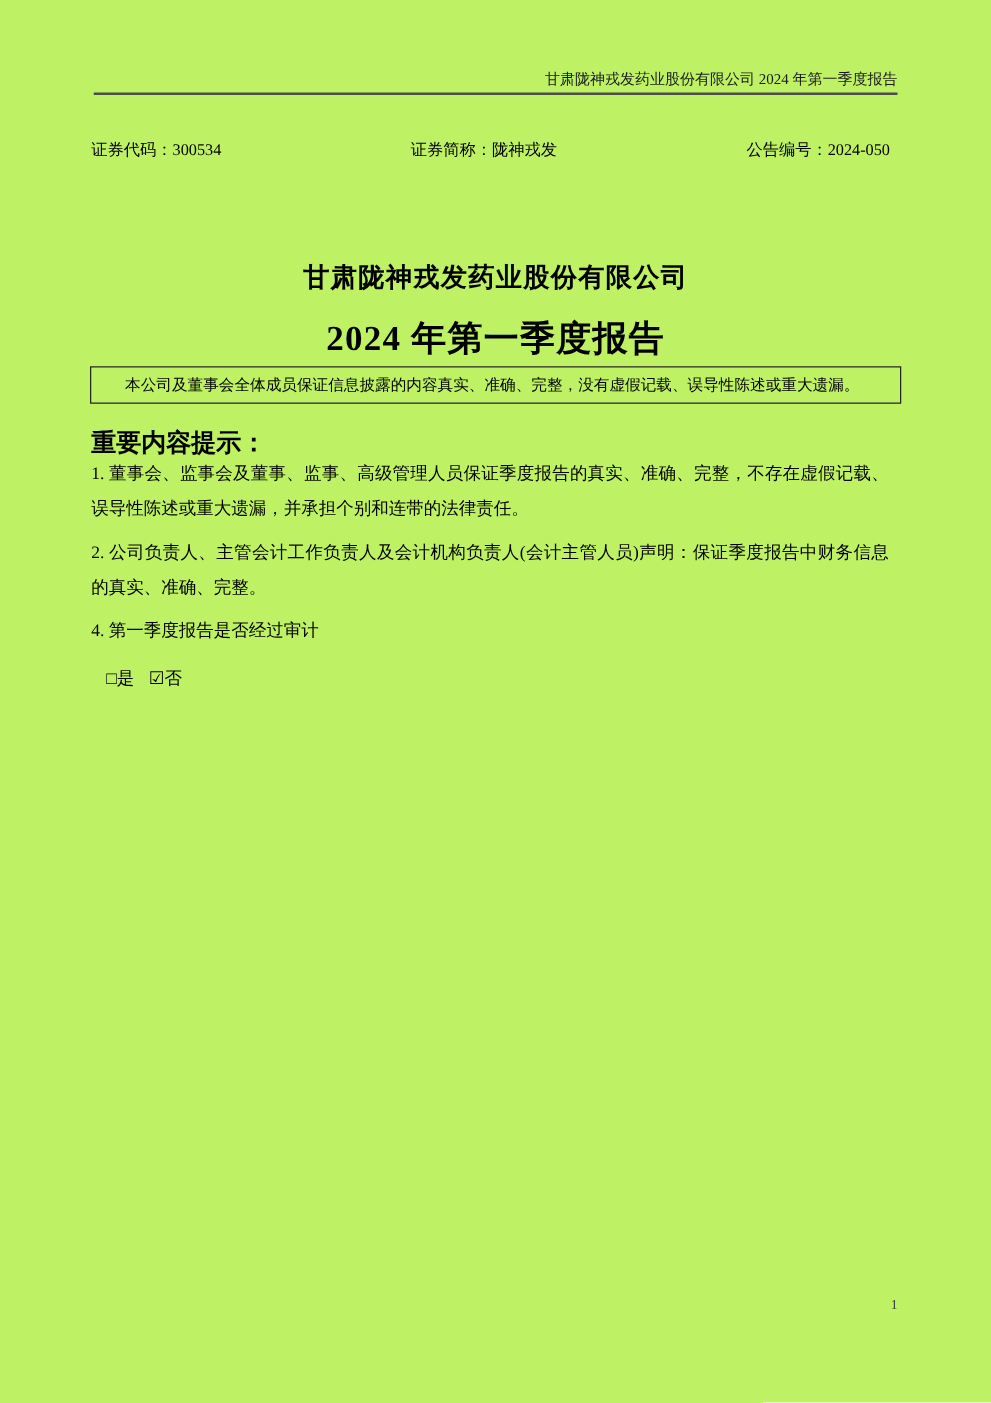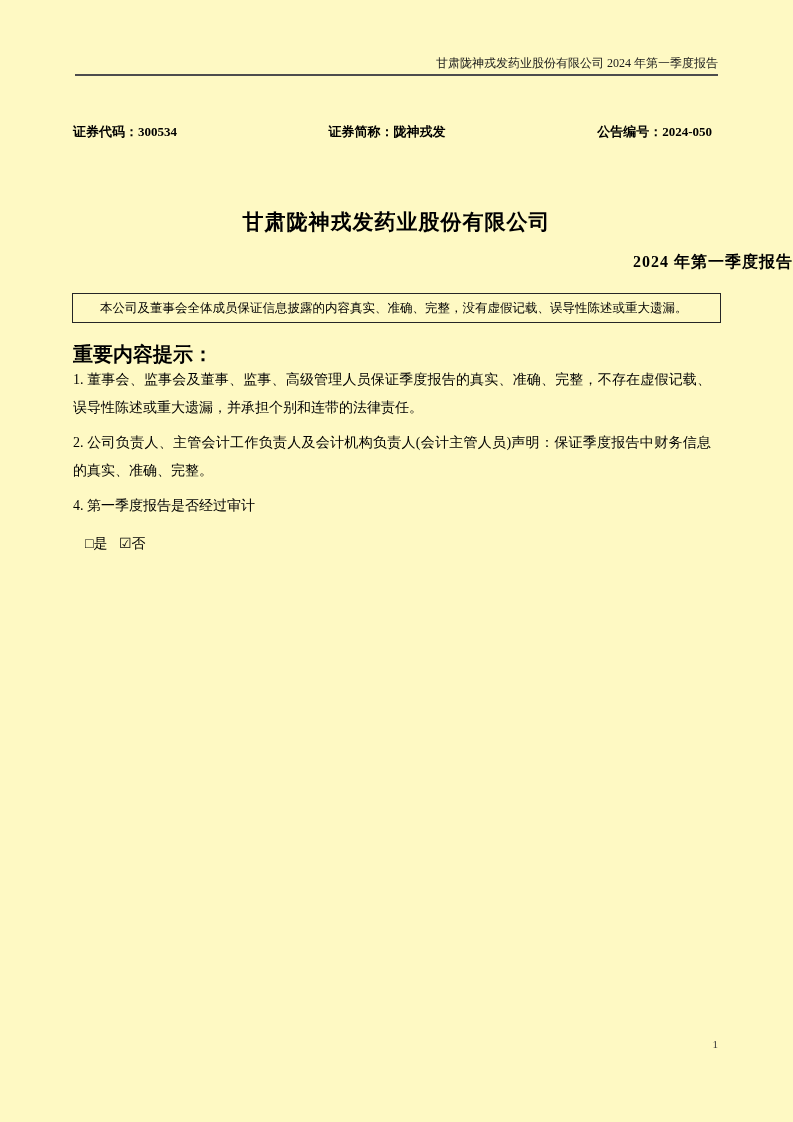--- a/index.html
+++ b/index.html
@@ -4,67 +4,66 @@
 <style>
   html, body {
     margin: 0;
     padding: 0;
     background: #ffffff;
   }
   .page {
     position: relative;
     width: 793px;
     height: 1122px;
-    background: #fef9c3;
+    background: #bef264;
     font-family: "Liberation Serif", "DejaVu Serif", serif;
     color: #000000;
     overflow: hidden;
   }
   .running-header {
     position: absolute;
     top: 56px;
     left: 75px;
     width: 643px;
     text-align: right;
     font-size: 12px;
     line-height: 14px;
     padding-bottom: 4px;
     border-bottom: 2px solid #4d4d4d;
     color: #1a1a1a;
   }
   .info-row {
     position: absolute;
-    top: 124px;
+    top: 112px;
     left: 73px;
     width: 639px;
     display: flex;
     justify-content: space-between;
     font-size: 13px;
     line-height: 16px;
-    font-weight: bold;
   }
   .title-company {
     position: absolute;
     top: 208px;
     left: 0;
     width: 793px;
     margin: 0;
     text-align: center;
     font-size: 21px;
     font-weight: bold;
     letter-spacing: 1px;
   }
   .title-report {
     position: absolute;
     top: 252px;
     left: 0;
     width: 793px;
     margin: 0;
-    text-align: right;
-    font-size: 16px;
+    text-align: center;
+    font-size: 28px;
     font-weight: bold;
     letter-spacing: 1px;
   }
   .notice-box {
     position: absolute;
     top: 293px;
     left: 72px;
     width: 649px;
     height: 30px;
     box-sizing: border-box;

